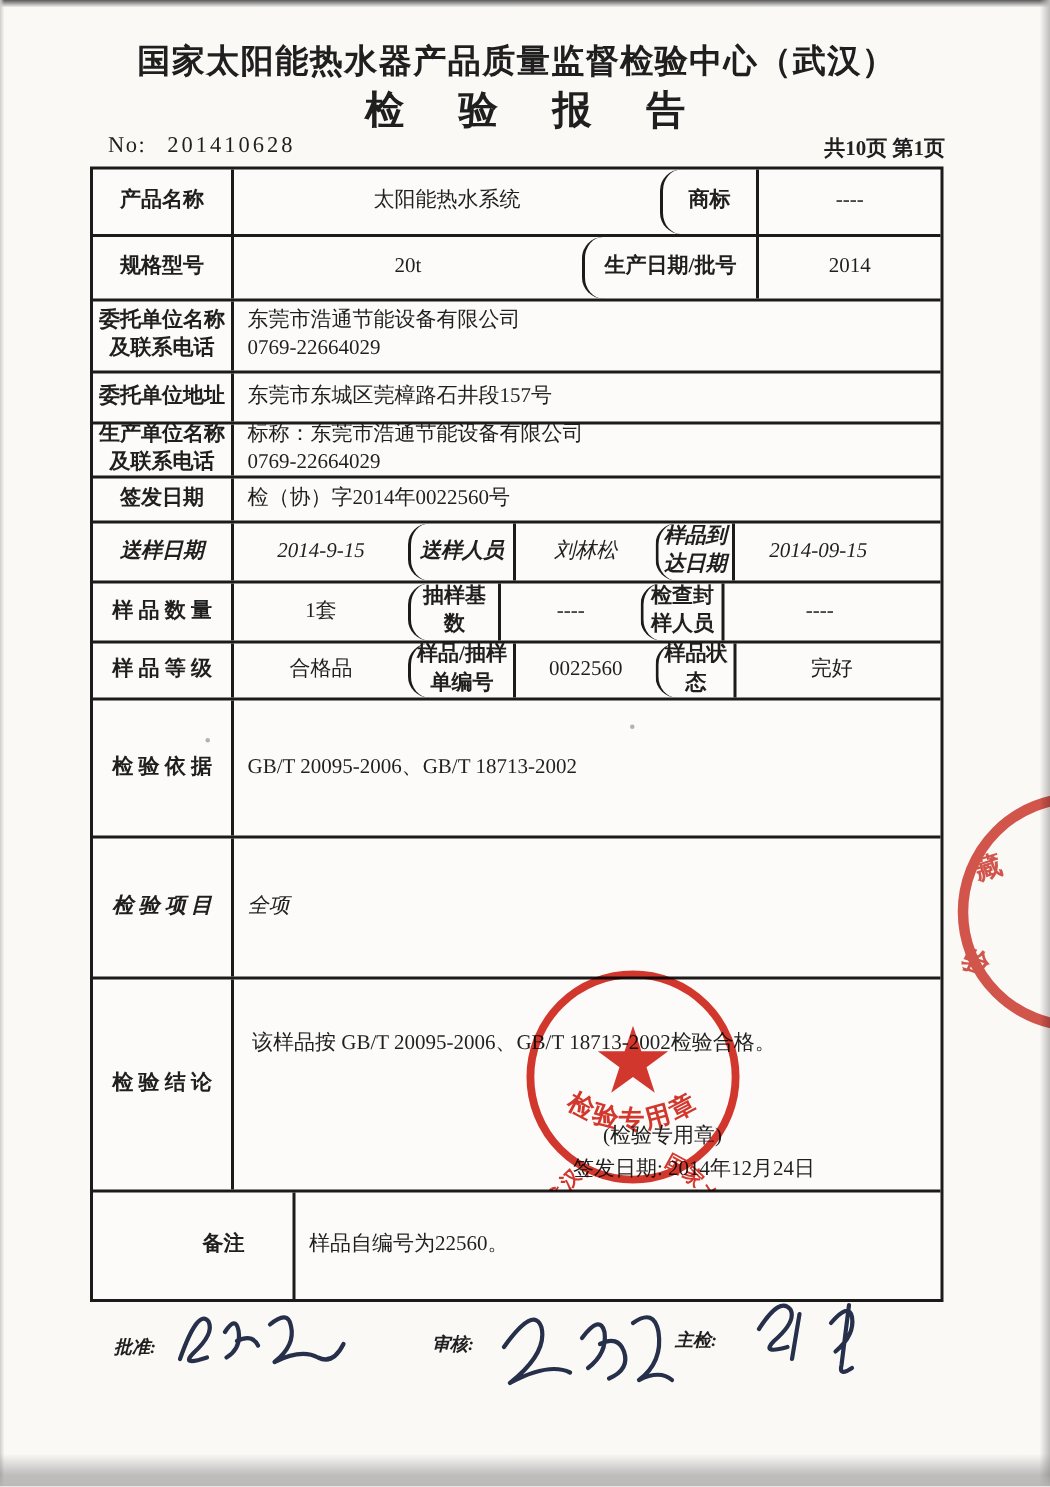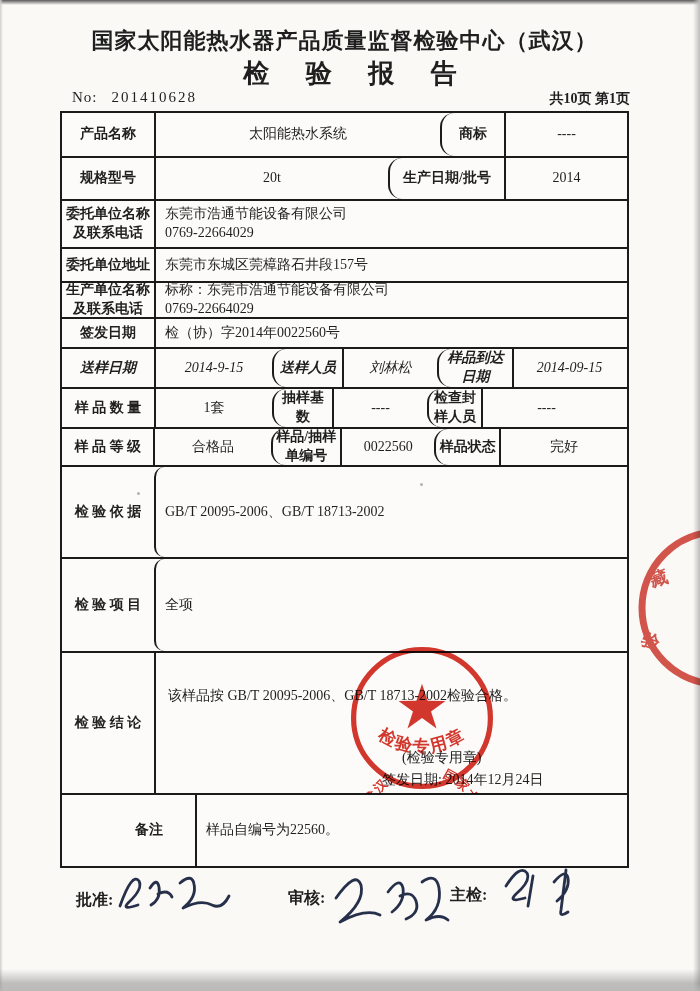--- a/index.html
+++ b/index.html
@@ -33,35 +33,35 @@
   .doc-table{position:absolute;top:111px;left:60px;width:565px;
     border:2px solid #1b1b1b;background:rgba(255,255,255,.35);}
   .row{display:flex;box-sizing:border-box;border-top:2px solid #1b1b1b;}
   .row.first{border-top:none;}
   .cell{box-sizing:border-box;border-left:2px solid #1b1b1b;
     display:flex;flex-direction:column;align-items:center;justify-content:center;
     font-size:14px;text-align:center;line-height:1.35;padding:1px 2px;}
   .cell.nb{border-left:none;}
   .cell.label{font-weight:bold;border-radius:14px;}
   .cell.left{align-items:flex-start;text-align:left;padding-left:9px;}
-  .cell.pad20{border-radius:10px;}
+  .cell.pad20{}
   .cell .ln{display:block;}
   .conclusion-cell{position:relative;padding:0;}
   .concl-text{position:absolute;top:34px;left:12px;font-size:14px;white-space:nowrap;}
   .seal-note{position:absolute;top:96px;left:246px;font-size:14px;}
   .issue-date{position:absolute;top:118px;left:226px;font-size:14px;}
 
   
   .stamp{position:absolute;left:346px;top:642px;width:152px;height:152px;
     mix-blend-mode:multiply;opacity:.92;}
   .edge-stamp{position:absolute;left:630px;top:528px;width:70px;height:158px;
     mix-blend-mode:multiply;opacity:.8;}
 
   
-  .sig-label{position:absolute;font-size:16px;font-weight:bold;}
+  .sig-label{position:absolute;font-size:12px;font-weight:bold;font-style:italic;}
   .sig{position:absolute;}
   .sig path{fill:none;stroke:#27304a;stroke-width:2.8;stroke-linecap:round;stroke-linejoin:round;}
 </style>
 </head>
 <body>
 
 <div id="page">
   <div class="scan-top"></div>
   <div class="scan-left"></div>
   <div class="scan-right"></div>
@@ -113,48 +113,48 @@
     <div class="row" style="height:30px;">
       <div class="cell nb label" style="width:92px">签发日期</div>
       <div class="cell left" style="width:473px">检（协）字2014年0022560号</div>
     </div>
 
     <div class="row" style="height:40px;font-style:italic;">
       <div class="cell nb label" style="width:92px">送样日期</div>
       <div class="cell" style="width:118px">2014-9-15</div>
       <div class="cell label" style="width:70px">送样人员</div>
       <div class="cell" style="width:95px">刘林松</div>
-      <div class="cell label" style="width:75px">样品到达日期</div>
+      <div class="cell label" style="width:51px">样品到达日期</div>
       <div class="cell" style="width:113px">2014-09-15</div>
     </div>
 
     <div class="row" style="height:40px;">
       <div class="cell nb label" style="width:92px">样 品 数 量</div>
       <div class="cell" style="width:118px">1套</div>
       <div class="cell label" style="width:60px">抽样基数</div>
       <div class="cell" style="width:95px">----</div>
       <div class="cell label" style="width:54px">检查封样人员</div>
       <div class="cell" style="width:129px">----</div>
     </div>
 
     <div class="row" style="height:38px;">
       <div class="cell nb label" style="width:92px">样 品 等 级</div>
       <div class="cell" style="width:118px">合格品</div>
       <div class="cell label" style="width:70px">样品/抽样单编号</div>
       <div class="cell" style="width:95px">0022560</div>
-      <div class="cell label" style="width:65px">样品状态</div>
+      <div class="cell label" style="width:52px">样品状态</div>
       <div class="cell" style="width:129px">完好</div>
     </div>
 
     <div class="row" style="height:92px;">
       <div class="cell nb label" style="width:92px">检 验 依 据</div>
       <div class="cell left pad20" style="width:473px">GB/T 20095-2006、GB/T 18713-2002</div>
     </div>
 
-    <div class="row" style="height:94px;">
+    <div class="row" style="height:94px;font-style:italic;">
       <div class="cell nb label" style="width:92px">检 验 项 目</div>
       <div class="cell left pad20" style="width:473px">全项</div>
     </div>
 
     <div class="row" style="height:142px;">
       <div class="cell nb label" style="width:92px">检 验 结 论</div>
       <div class="cell left conclusion-cell" style="width:473px">
         <span class="concl-text">该样品按 GB/T 20095-2006、GB/T 18713-2002检验合格。</span>
         <span class="seal-note">(检验专用章)</span>
         <span class="issue-date">签发日期: 2014年12月24日</span>

